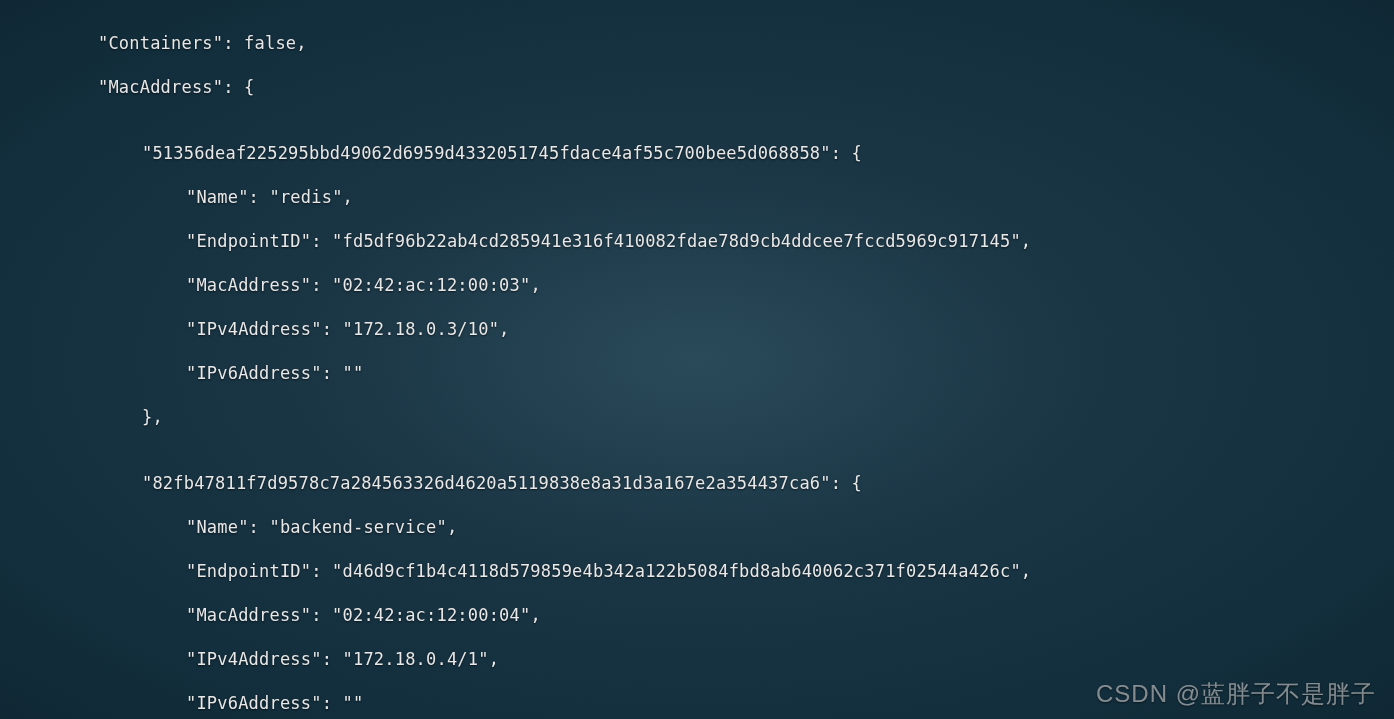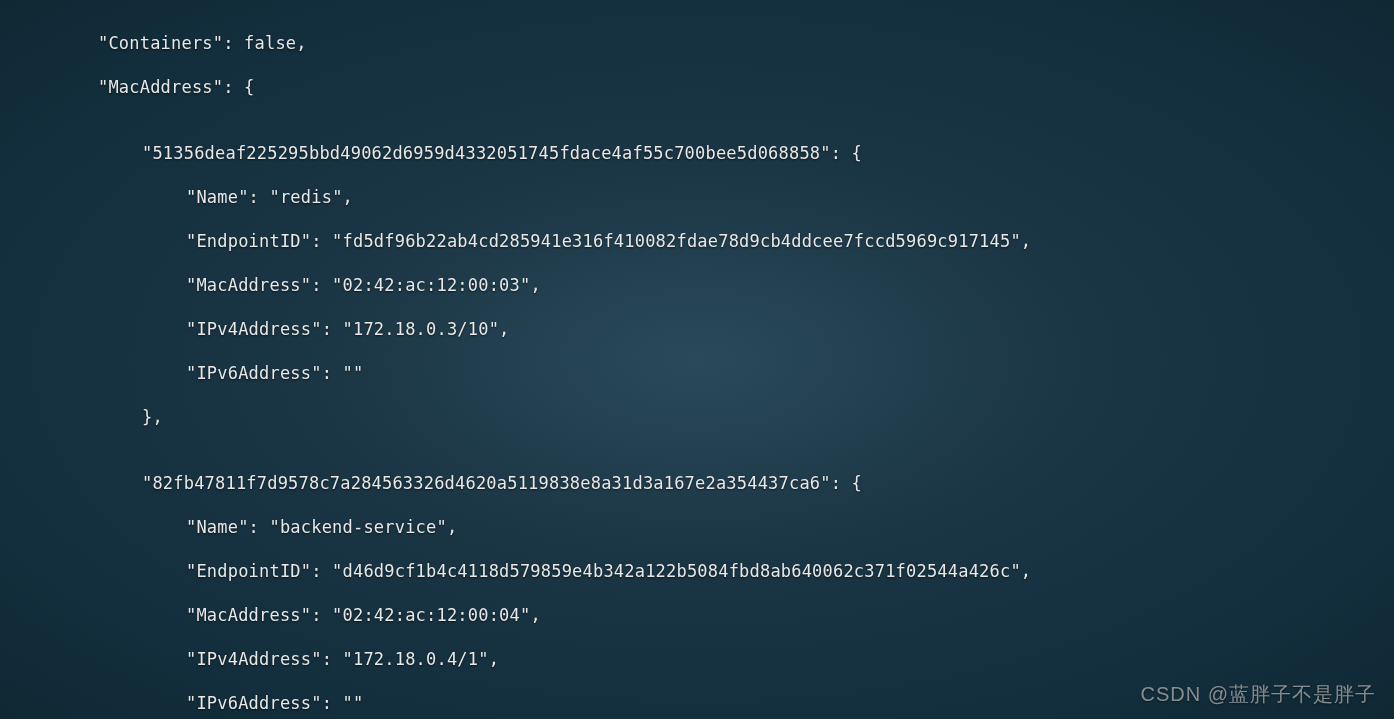--- a/index.html
+++ b/index.html
@@ -19,21 +19,21 @@
     padding: 10px 0 0 0;
     white-space: pre;
     text-shadow: 0 1px 2px rgba(0,0,0,0.6);
     letter-spacing: 0.2px;
   }
   .watermark {
     position: absolute;
     right: 18px;
     bottom: 14px;
     font-family: "Microsoft YaHei", "PingFang SC", sans-serif;
-    font-size: 20px;
+    font-size: 24px;
     color: rgba(230,230,230,0.55);
     text-shadow: 0 1px 2px rgba(0,0,0,0.5);
     letter-spacing: 1px;
   }
   .line { display:block; }
   .indent0 { padding-left: 98px; }
   .indent1 { padding-left: 142px; }
   .indent2 { padding-left: 186px; }
 </style>
 </head>

